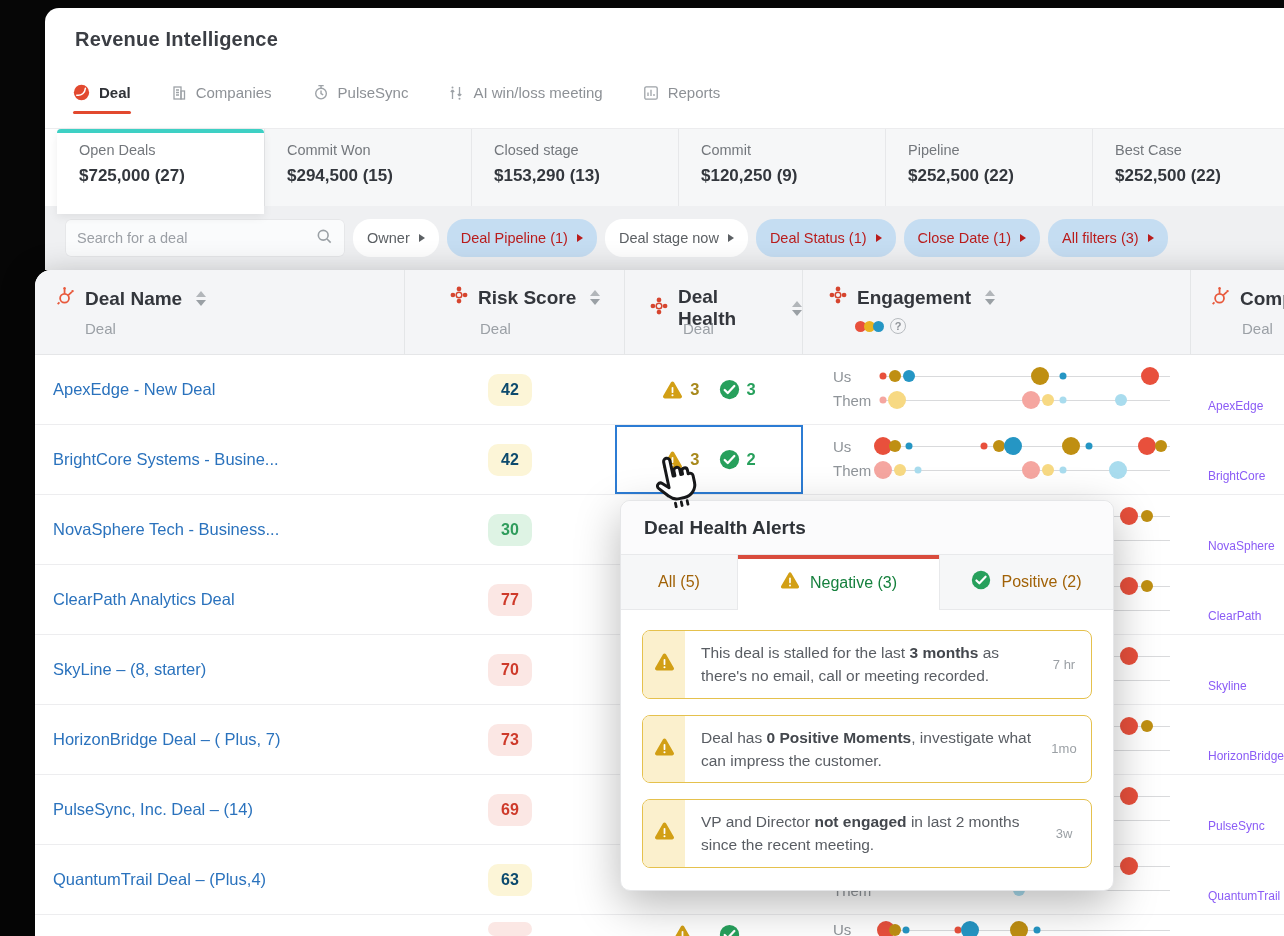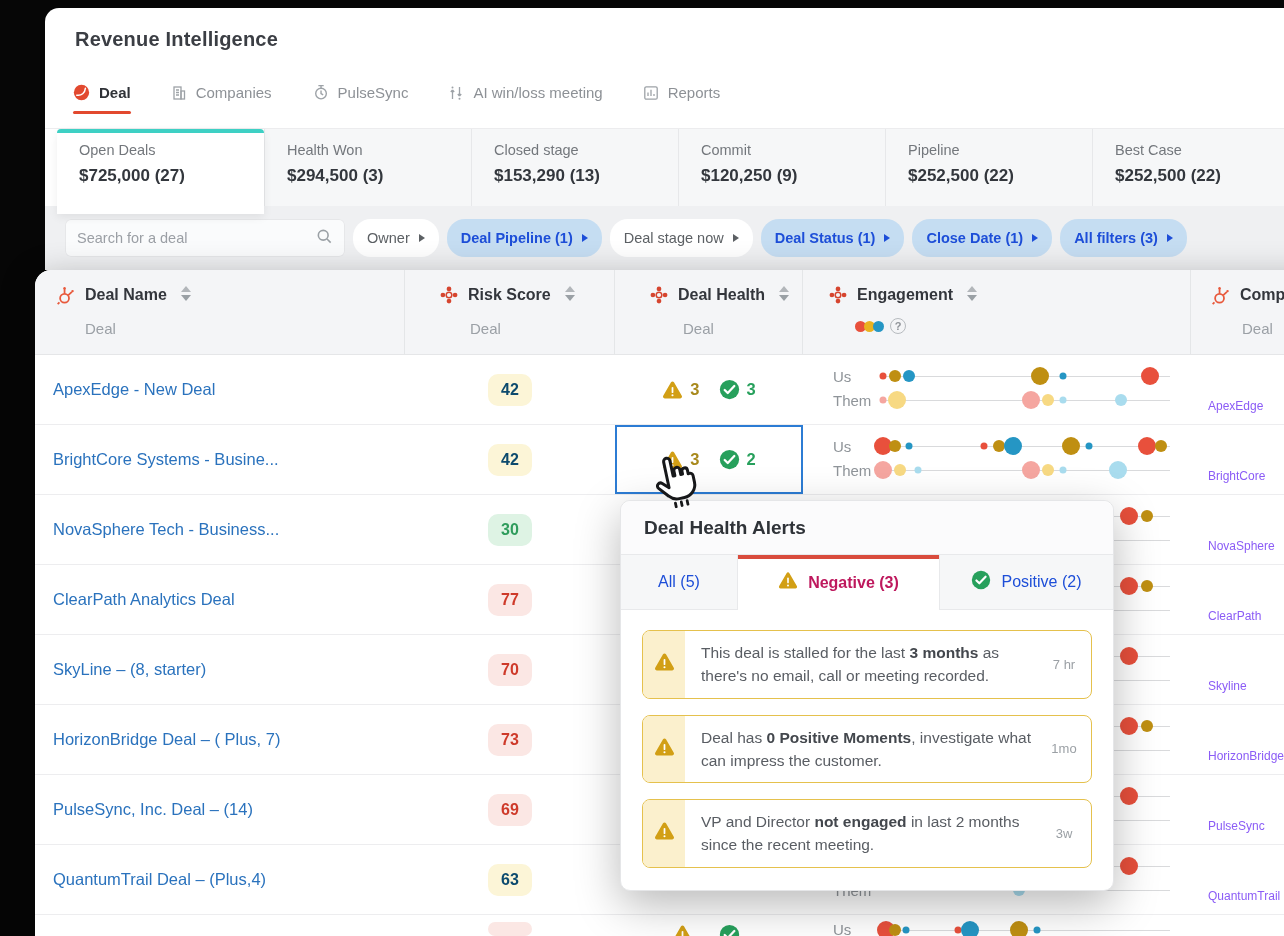--- a/index.html
+++ b/index.html
@@ -20,28 +20,28 @@
   .card{width:207px;height:77px;background:#f6f7f8;border-left:1px solid #e7e8ea;padding:13px 0 0 22px}
   .card:first-child{border-left:none}
   .card.active{background:#fff;border-radius:6px 6px 0 0;height:85px;position:relative;z-index:3;box-shadow:0 3px 10px rgba(0,0,0,.07)}
   .card.active::before{content:"";position:absolute;top:0;left:0;right:0;height:4px;background:#3ed0c4;border-radius:6px 6px 0 0}
   .card-label{font-size:14.5px;color:#73777c;margin-bottom:8px}
   .card-value{font-size:17px;font-weight:700;color:#33373d}
 
   .filterbar{position:absolute;left:0;right:0;top:198px;height:64px;background:#eff0f2;display:flex;align-items:center;padding-left:20px;gap:8px}
   .search{width:280px;height:38px;background:#fafbfc;border-radius:6px;box-shadow:inset 0 0 0 1px #e6e7e9;display:flex;align-items:center;justify-content:space-between;padding:0 12px;color:#9b9fa5;font-size:14.5px;cursor:text}
   .chip{height:38px;border-radius:18px;background:#fff;color:#5c6064;font-size:14.5px;display:flex;align-items:center;gap:9px;padding:0 14px;cursor:pointer;white-space:nowrap}
-  .chip.active{background:#c5ddf2;color:#1d4ed8;font-weight:700}
+  .chip.active{background:#c5ddf2;color:#b91c1c;font-weight:400}
   .chip-arrow{width:0;height:0;border-left:6px solid currentColor;border-top:4px solid transparent;border-bottom:4px solid transparent;display:inline-block}
 
   
   .table-panel{position:absolute;left:35px;top:270px;width:1400px;height:666px;background:#fff;border-radius:16px 0 0 0;box-shadow:0 8px 35px rgba(0,0,0,.3)}
   .thead{position:absolute;top:0;left:0;width:100%;height:85px;background:#f4f5f7;border-radius:16px 0 0 0;border-bottom:1px solid #e5e6e8}
   .hcol{position:absolute;top:0;bottom:0;border-right:1px solid #e4e6e8}
-  .hc-row{display:flex;gap:10px;font-size:16px;font-weight:700;color:#33363c;position:absolute}
+  .hc-row{display:flex;align-items:center;gap:10px;font-size:19px;font-weight:700;color:#33363c;position:absolute}
   .hc-sub{position:absolute;font-size:15px;color:#9ba0a6}
   .sort{display:inline-flex;flex-direction:column;gap:3px;margin-left:4px}
   .sort i{width:0;height:0;border-left:5px solid transparent;border-right:5px solid transparent;display:block}
   .sort .up{border-bottom:6px solid #b2b6ba}
   .sort .dn{border-top:6px solid #9aa0a5}
   .legend{position:absolute;left:52px;top:48px;display:flex;align-items:center}
   .legend b{width:11px;height:11px;border-radius:50%;display:inline-block;margin-right:-2px}
   .qmark{width:16px;height:16px;border:1.5px solid #b7bbbf;border-radius:50%;color:#8f9398;font-size:11px;font-weight:700;display:flex;align-items:center;justify-content:center;margin-left:8px}
 
   .vsep{position:absolute;top:85px;bottom:0;width:1px;background:#f0f1f2}
@@ -73,23 +73,23 @@
   .c-company{position:absolute;left:1173px;top:16px;height:100%;display:flex;align-items:center;font-size:12px;color:#8b5cf6;white-space:nowrap}
   .row-last .c-risk{align-items:flex-start;padding-top:7px}
   .row-last .c-health{align-items:flex-start;padding-top:9px}
   .row-last .l-us{top:6px}
   .row-last .line-us,.row-last .us-dots .dot{top:15px}
 
   
   .popup{position:absolute;left:620px;top:500px;width:494px;background:#fff;border:1px solid #e5e6e8;border-radius:10px;box-shadow:0 14px 45px rgba(0,0,0,.28);z-index:20}
   .p-header{height:54px;display:flex;align-items:center;padding-left:23px;font-size:19px;font-weight:700;color:#2f3338;background:#fbfbfc;border-bottom:1px solid #e8e9eb;border-radius:10px 10px 0 0}
   .p-tabs{display:flex;height:55px}
-  .p-tab{display:flex;align-items:center;justify-content:center;gap:10px;font-size:16px;color:#1d4ed8;background:#f6f7f8;border-right:1px solid #e8e9eb;border-bottom:1px solid #e8e9eb;position:relative;cursor:pointer}
+  .p-tab{display:flex;align-items:center;justify-content:center;gap:10px;font-size:16px;color:#a16207;background:#f6f7f8;border-right:1px solid #e8e9eb;border-bottom:1px solid #e8e9eb;position:relative;cursor:pointer}
   .p-tab.t-all{width:117px}.p-tab.t-neg{width:202px}.p-tab.t-pos{flex:1;border-right:none}
-  .p-tab.active{background:#fff;border-bottom:none;color:#be185d;font-weight:700}
+  .p-tab.active{background:#fff;border-bottom:none;color:#15803d;font-weight:400}
   .p-tab.active::before{content:"";position:absolute;top:0;left:0;right:0;height:4px;background:#d94c3d}
   .p-body{padding:20px 21px 6px 21px}
   .alert{display:flex;align-items:stretch;border:1.5px solid #e5c14d;border-radius:8px;margin-bottom:16px;min-height:66px;overflow:hidden;background:#fff}
   .alert-stripe{width:42px;background:#fbf0cd;display:flex;align-items:center;justify-content:center;flex:none}
   .alert-text{flex:1;padding:10px 4px 10px 16px;font-size:15.5px;color:#595d63;line-height:1.5;display:flex;align-items:center}
   .alert-text b{color:#43474d}
   .alert-time{width:54px;display:flex;align-items:center;justify-content:center;font-size:13px;color:#9ba0a5;flex:none}
 
   .cursor{position:absolute;left:648px;top:452px;z-index:30;transform:rotate(-12deg)}
 </style>
@@ -152,22 +152,22 @@
       </div>
     </nav>
     <div class="tabs-divider"></div>
 
     <div class="cards">
       <div class="card active">
         <div class="card-label">Open Deals</div>
         <div class="card-value">$725,000 (27)</div>
       </div>
       <div class="card">
-        <div class="card-label">Health Won</div>
-        <div class="card-value">$294,500 (3)</div>
+        <div class="card-label">Commit Won</div>
+        <div class="card-value">$294,500 (15)</div>
       </div>
       <div class="card">
         <div class="card-label">Closed stage</div>
         <div class="card-value">$153,290 (13)</div>
       </div>
       <div class="card">
         <div class="card-label">Commit</div>
         <div class="card-value">$120,250 (9)</div>
       </div>
       <div class="card">
@@ -226,21 +226,21 @@
                 <circle cx="15.8" cy="4.6" r="1.1" fill="#e8593c" stroke="none"></circle>
               </svg></span>
           <span>Deal Name</span>
           <span class="sort">
               <i class="up"></i>
               <i class="dn"></i>
             </span>
         </div>
         <div class="hc-sub" style="left:50px;top:50px">Deal</div>
       </div>
-      <div class="hcol" style="left:370px;width:210px">
+      <div class="hcol" style="left:380px;width:210px">
         <div class="hc-row" style="left:35px;top:16px">
           <span><svg width="18" height="18" viewBox="0 0 16 16">
                 <g fill="#d6452f">
                   <circle cx="8" cy="2.6" r="2.1"></circle>
                   <circle cx="8" cy="13.4" r="2.1"></circle>
                   <circle cx="2.6" cy="8" r="2.1"></circle>
                   <circle cx="13.4" cy="8" r="2.1"></circle>
                 </g>
                 <circle cx="8" cy="8" r="2.5" fill="none" stroke="#d6452f" stroke-width="1.3"></circle>
               </svg></span>

